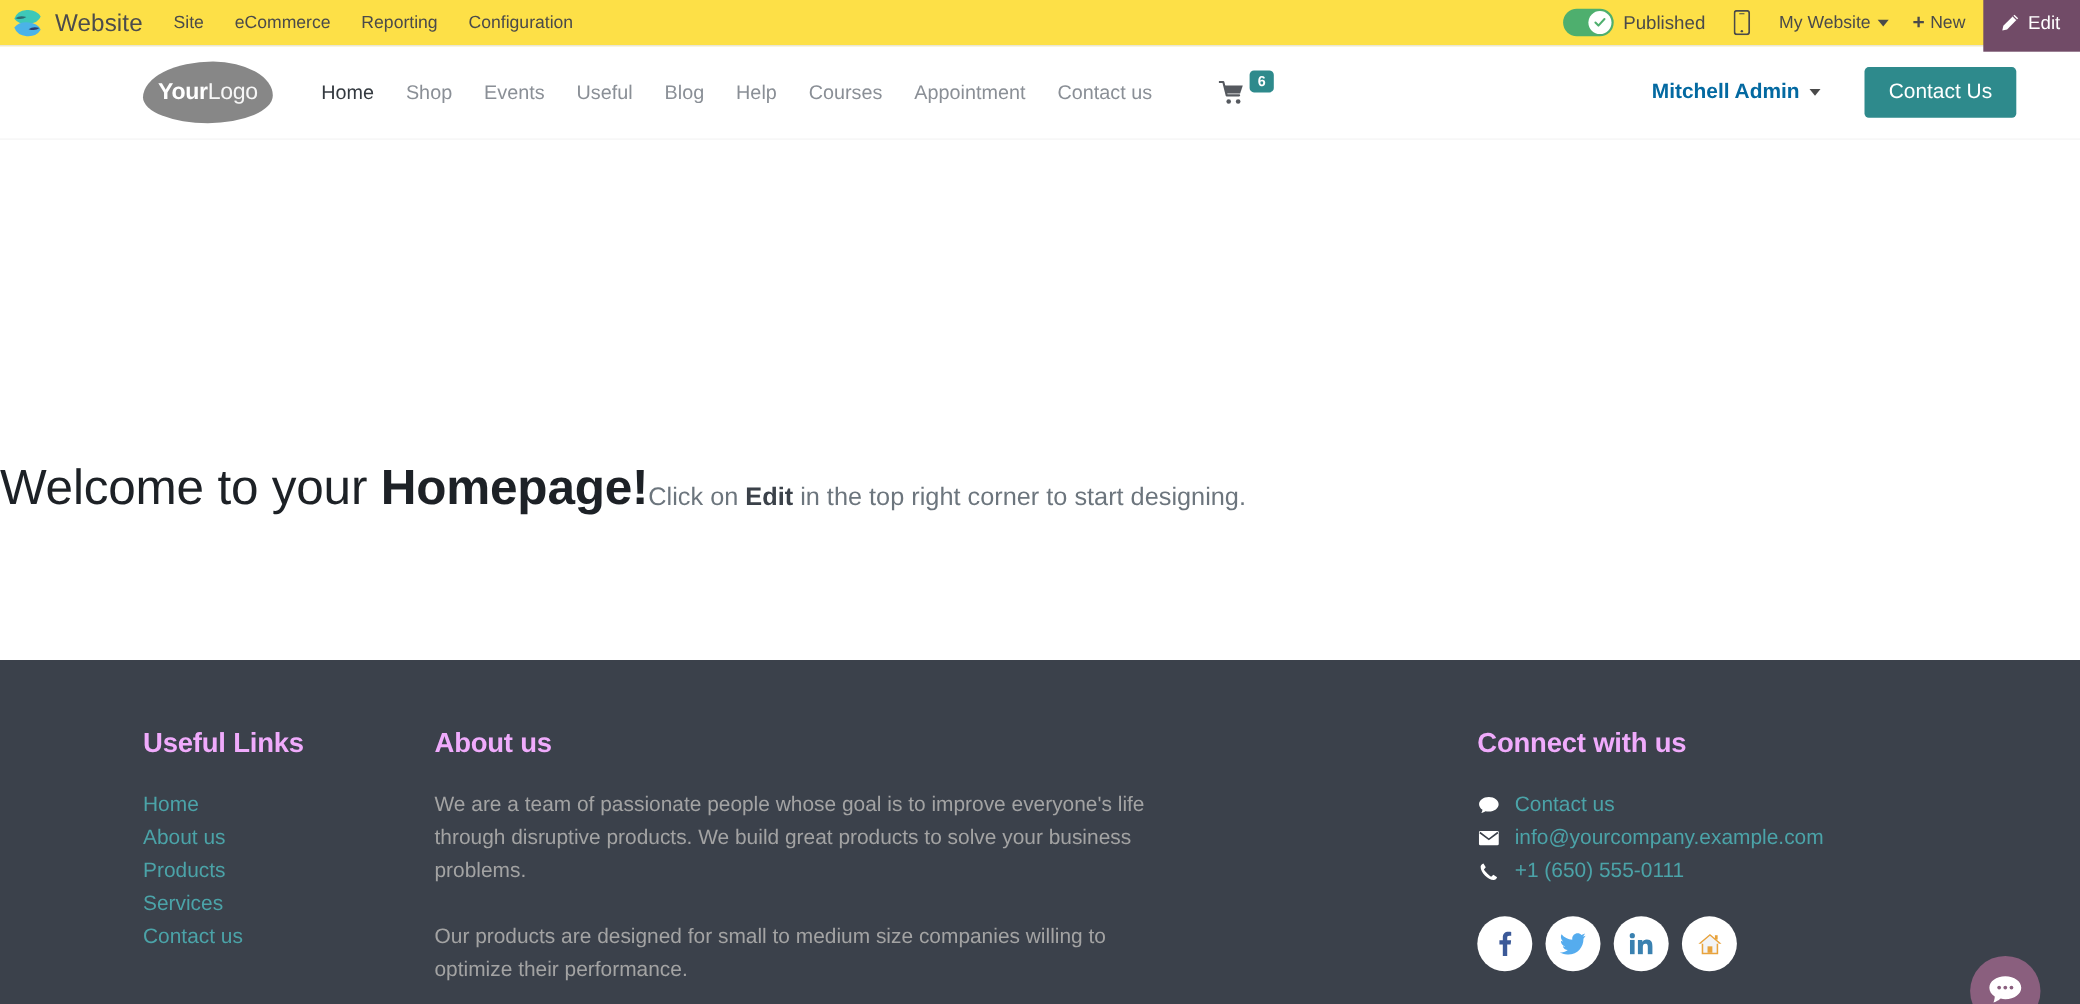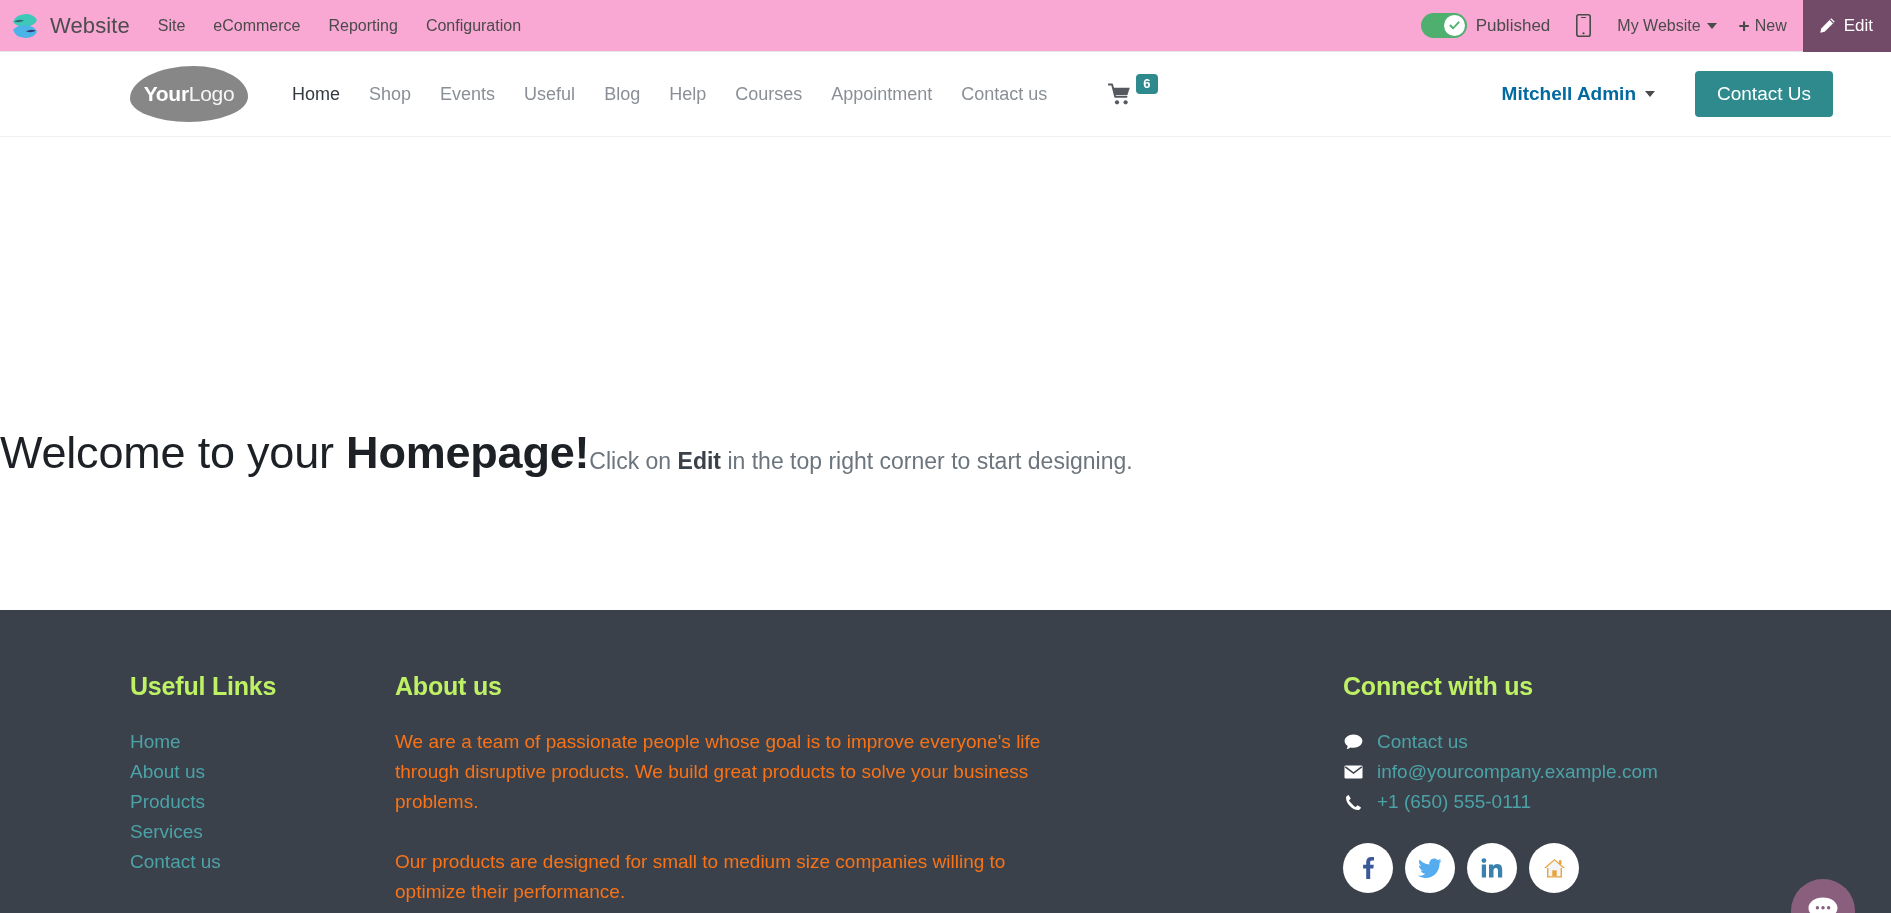--- a/index.html
+++ b/index.html
@@ -7,23 +7,23 @@
   html, body {
     width: 1891px;
     height: 913px;
     overflow: hidden;
     font-family: "Liberation Sans", sans-serif;
     background: #ffffff;
   }
 
   
   .odoo-bar {
-    height: 52px;
+    height: 42px;
     width: 100%;
-    background: #f9a8d4;
+    background: #fde047;
     border-bottom: 1px solid #e7e7e7;
     display: flex;
     align-items: center;
     padding: 0 0 0 10px;
     position: relative;
   }
   .odoo-logo {
     width: 30px; height: 30px;
     margin-right: 10px;
     flex: 0 0 auto;
@@ -251,36 +251,36 @@
     background: #3B414B;
     height: 358px;
     padding: 62px 58px 0 130px;
     display: flex;
     position: relative;
   }
   .col-links { width: 265px; flex: 0 0 auto; }
   .col-about { width: 680px; flex: 0 0 auto; }
   .col-connect { margin-left: auto; width: 490px; }
   .foot-head {
-    color: #bef264;
+    color: #f0abfc;
     font-size: 25px;
     font-weight: 700;
     margin-bottom: 26px;
     letter-spacing: -.2px;
   }
   .foot-link {
     display: block;
     color: #4BA3A8;
     font-size: 19px;
     line-height: 30px;
     cursor: pointer;
     text-decoration: none;
   }
   .foot-p {
-    color: #f97316;
+    color: #a3a3a3;
     font-size: 19px;
     line-height: 30px;
     font-weight: 400;
   }
   .foot-p + .foot-p { margin-top: 30px; }
   .contact-row {
     display: flex;
     align-items: center;
     gap: 14px;
     line-height: 30px;

